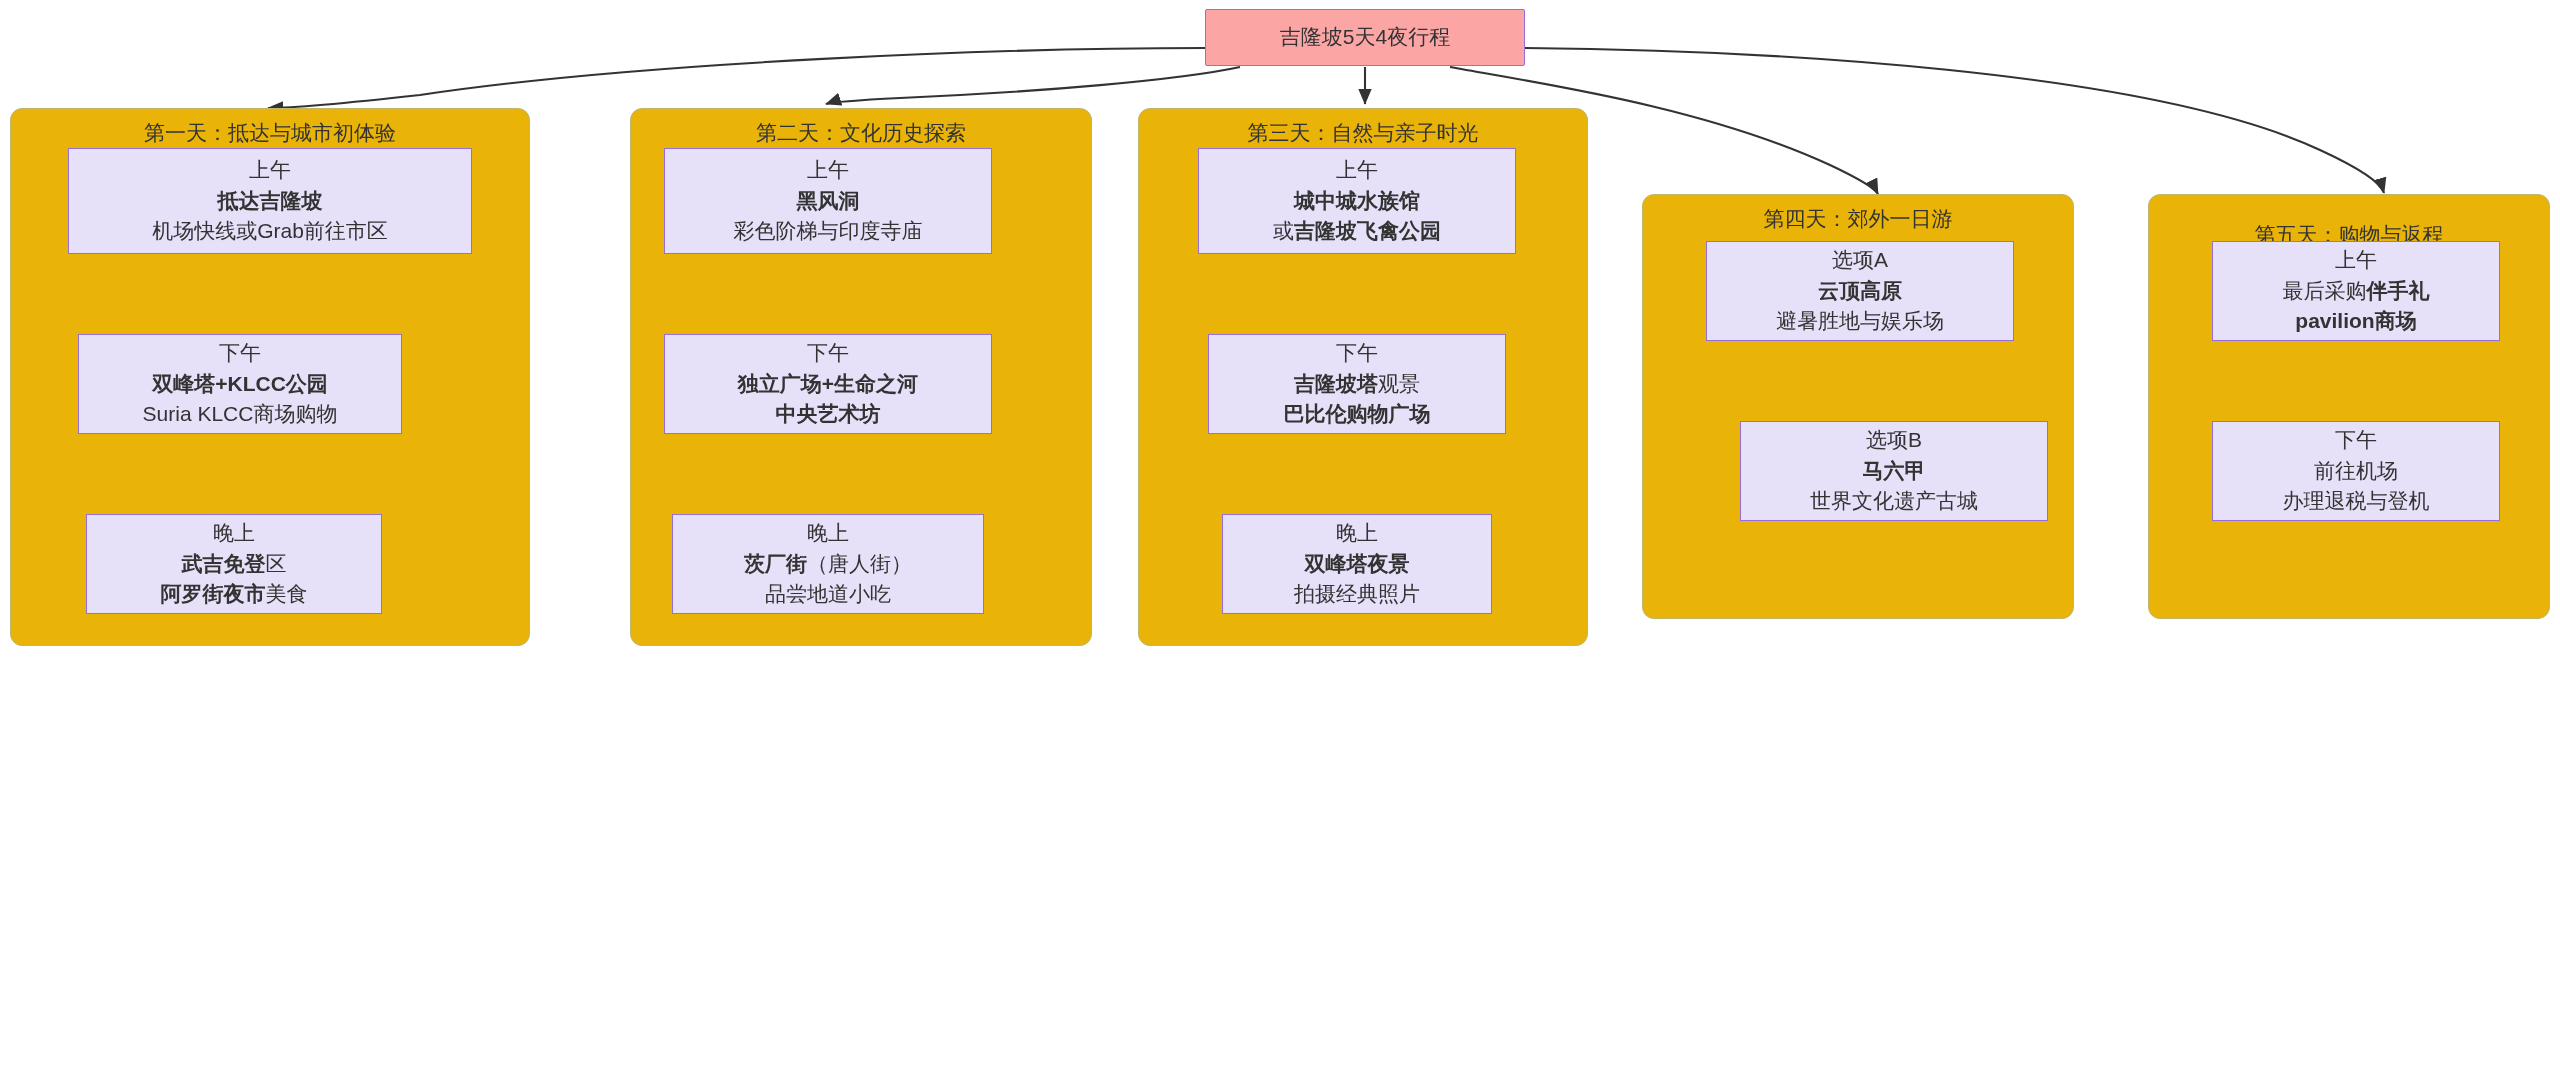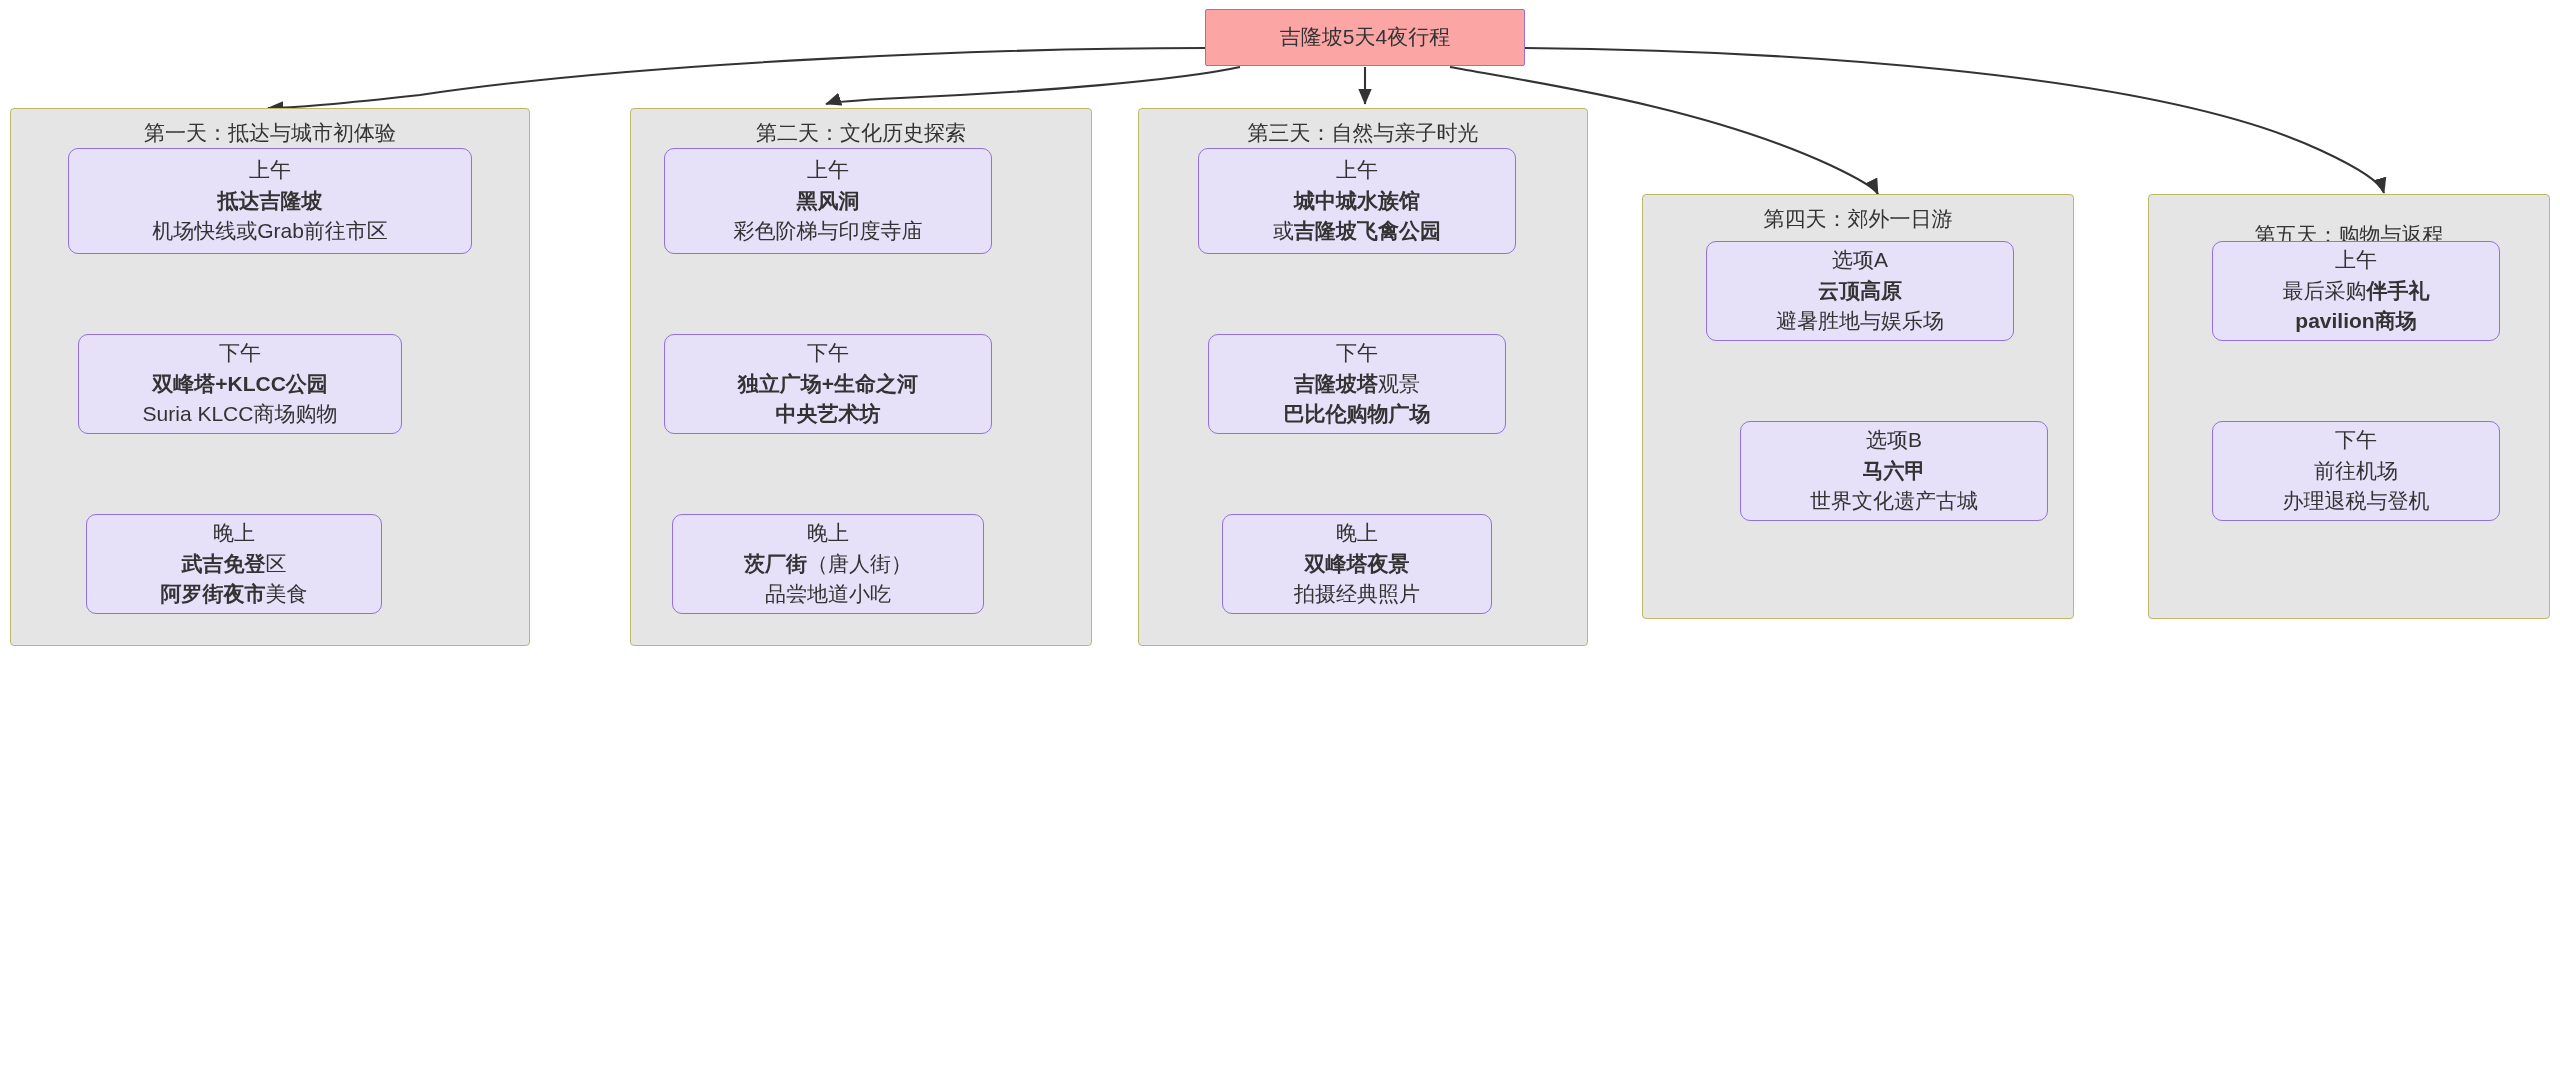--- a/index.html
+++ b/index.html
@@ -27,39 +27,39 @@
     color:#333333;
   }
   .root{
     left:1205px;top:9px;width:320px;height:57px;
     font-size:24px;
   }
   
   .cluster{
     position:absolute;
     box-sizing:border-box;
-    background:#e5e5e5;
+    background:#eab308;
     border:1.5px solid #bdb76b;
-    border-radius:4px;
+    border-radius:12px;
   }
   .cluster-title{
     position:absolute;
     left:0;right:0;
     text-align:center;
     font-size:21px;
     color:#333333;
     white-space:nowrap;
   }
   
   .daybox{
     position:absolute;
     box-sizing:border-box;
     background:#e6e0f8;
     border:1.6px solid #9370db;
-    border-radius:10px;
+    border-radius:0;
     display:flex;flex-direction:column;
     align-items:center;justify-content:center;
     text-align:center;
     padding:6px 14px;
   }
   .ln{display:block;white-space:nowrap;font-size:21px;line-height:1.47;}
   .ln.b{font-weight:bold;}
   .ln .n{font-weight:normal;}
 </style>
 </head>

